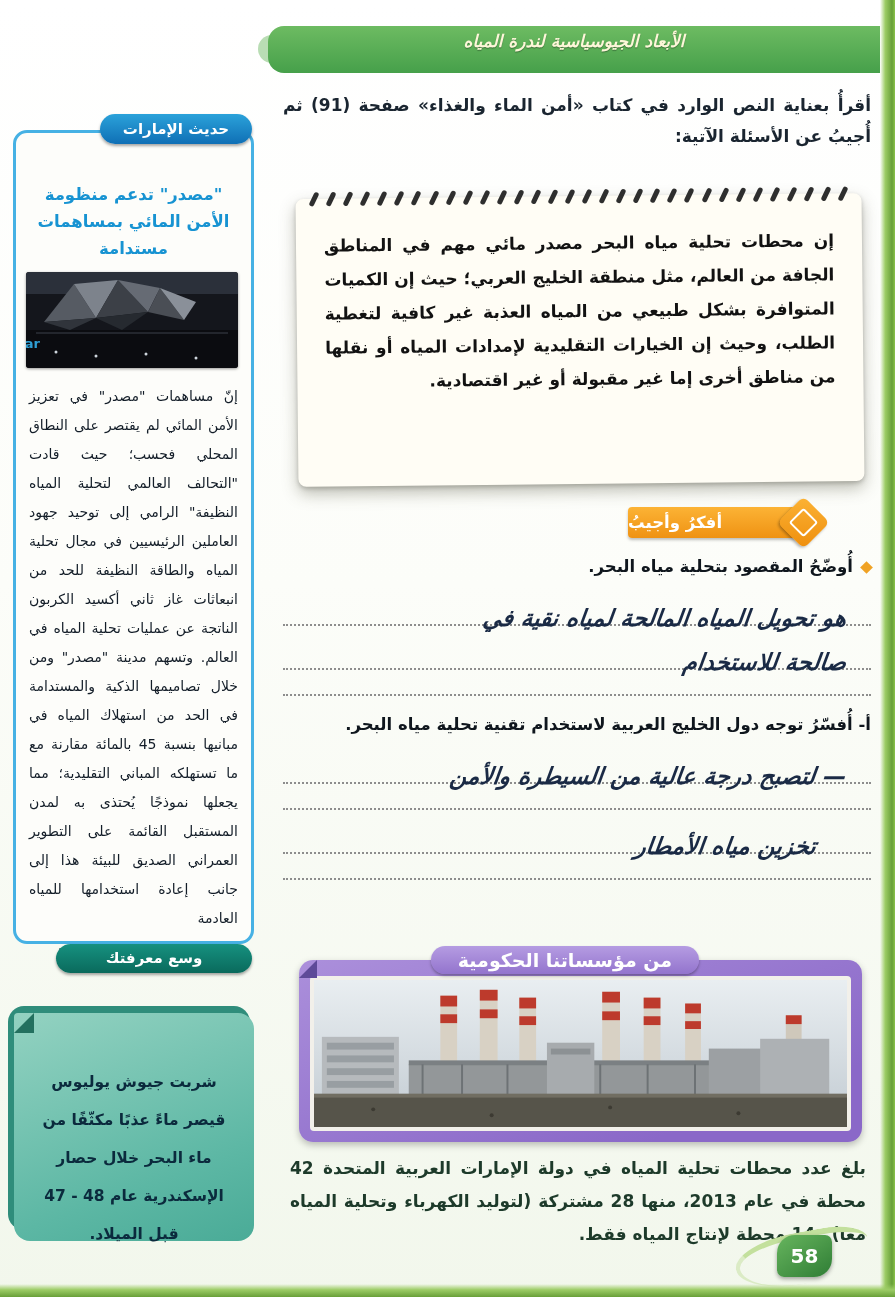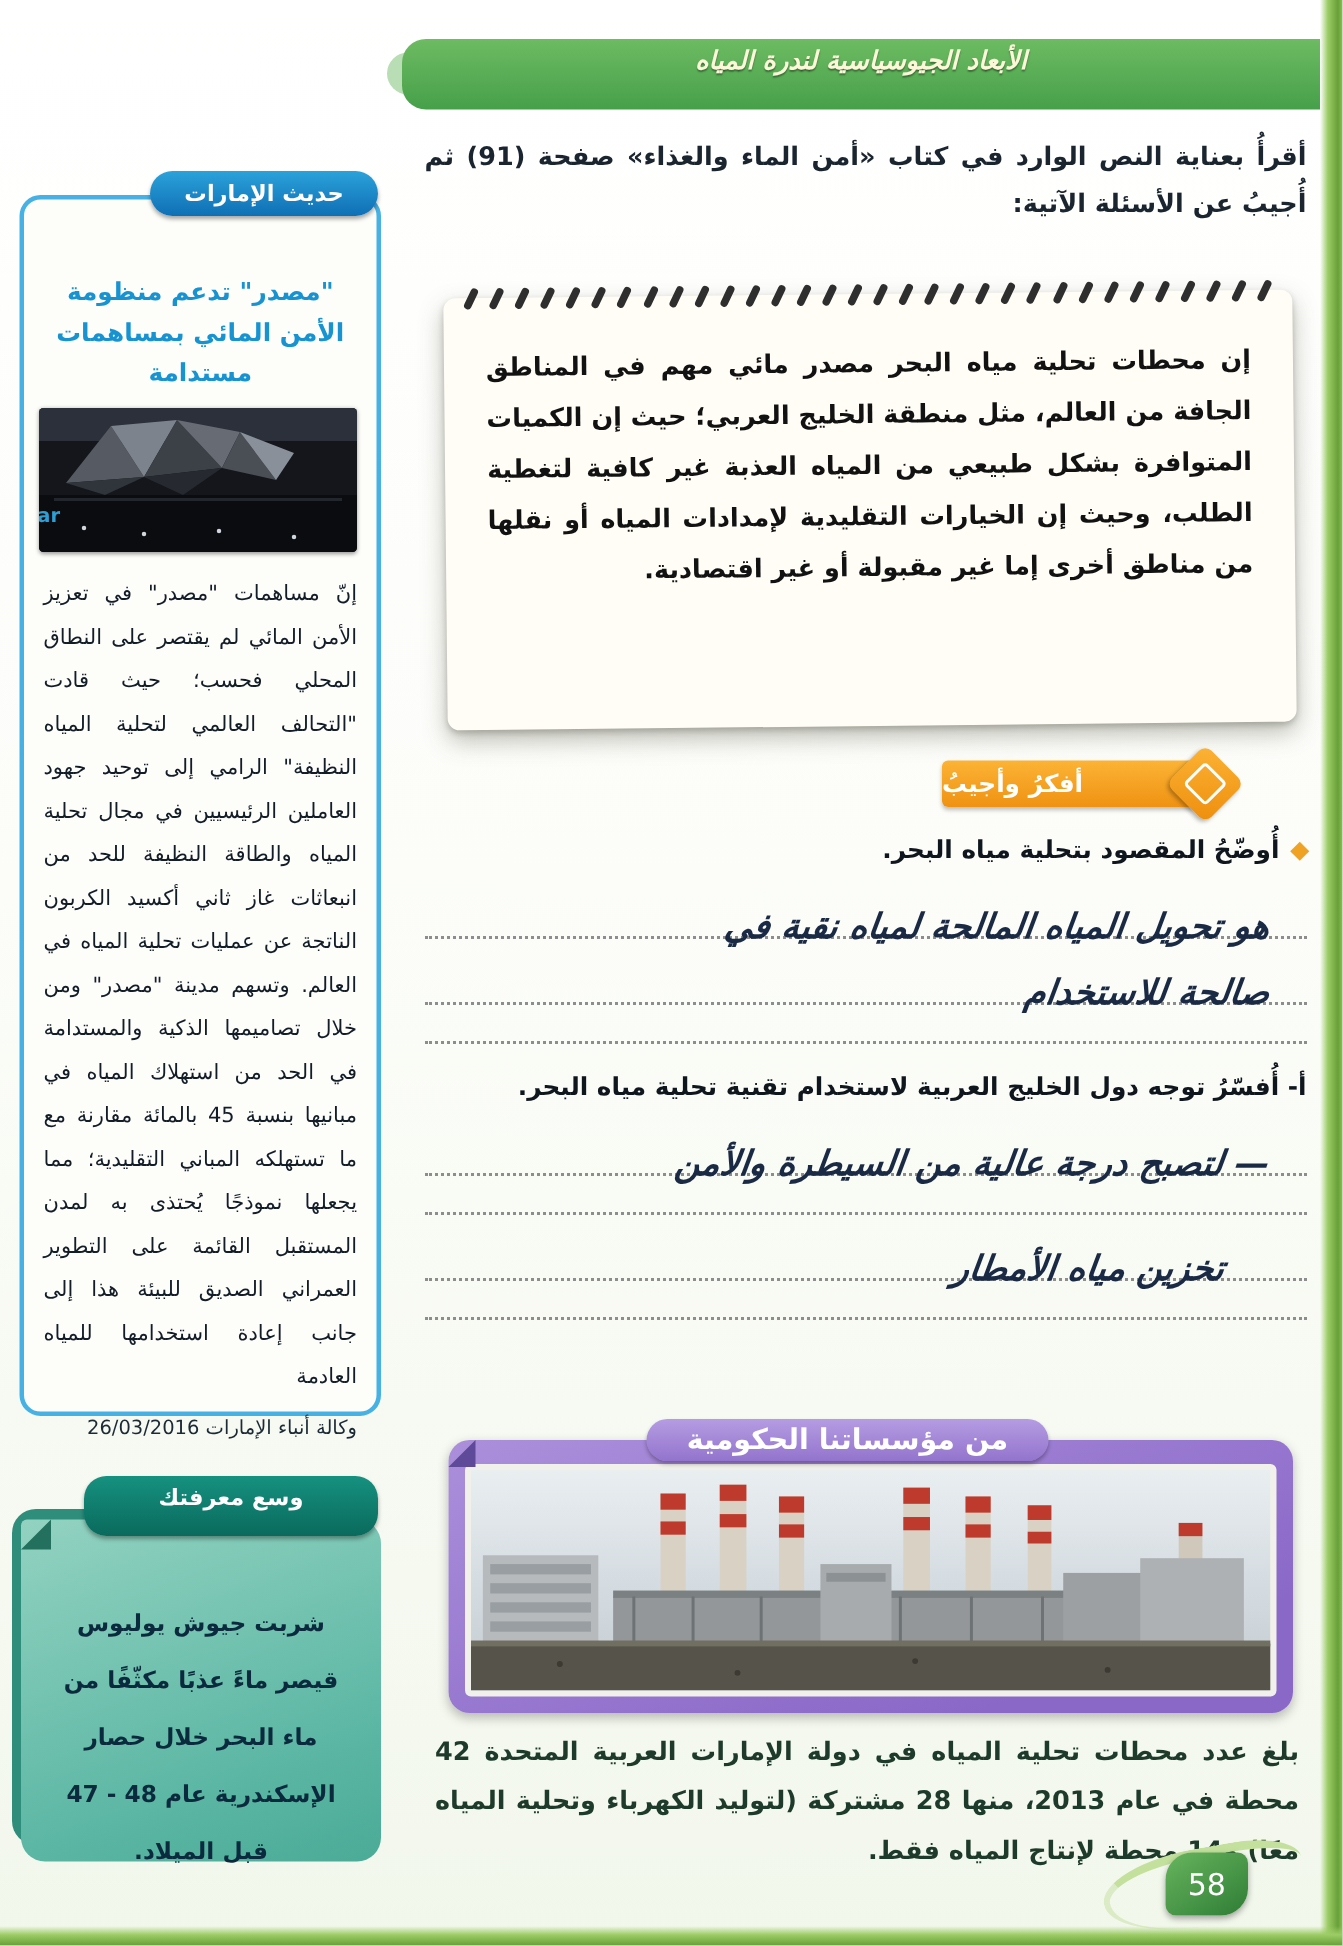--- a/index.html
+++ b/index.html
@@ -33,21 +33,21 @@
     border:3px solid #46b1e4; border-radius:14px; background:#fdfdfa;
     padding:48px 13px 10px; }
   .uae-heading { color:#1793d2; font-weight:bold; font-size:16.5px; line-height:27px;
     text-align:center; margin-bottom:10px; }
   .masdar-img { width:212px; height:96px; margin:0 auto 14px; border-radius:3px; overflow:hidden;
     box-shadow:0 1px 3px rgba(0,0,0,.4); }
   .uae-body { font-size:14px; line-height:29px; text-align:justify; color:#131d28; }
   .uae-source { font-size:13px; color:#1c2a36; margin-top:12px; text-align:right; }
 
   
-  .expand-badge { position:absolute; top:984px; left:56px; width:196px; height:40px; z-index:3;
+  .expand-badge { position:absolute; top:944px; left:56px; width:196px; height:29px; z-index:3;
     background:linear-gradient(180deg,#169180,#0a6a5c); border-radius:15px;
     color:#fff; font-weight:bold; font-size:15px; text-align:center; line-height:29px;
     box-shadow:0 2px 3px rgba(0,0,0,.35); }
   .expand-shadow { position:absolute; top:1006px; left:8px; width:242px; height:224px;
     background:#2f8d7b; border-radius:16px; }
   .expand-box { position:absolute; top:1013px; left:14px; width:240px; height:228px;
     background:linear-gradient(160deg,#93d2c1 0%,#5cb7a4 70%,#4aab97 100%);
     border-radius:4px 16px 16px 16px; padding:50px 16px 10px; }
   .expand-box::before { content:""; position:absolute; top:0; left:0;
     border-style:solid; border-width:0 0 20px 20px; border-color:transparent transparent #23705f transparent; }
@@ -97,21 +97,21 @@
   .inst-inner svg { display:block; width:100%; height:100%; }
 
   .caption { position:absolute; left:290px; top:1152px; width:576px;
     font-size:17px; font-weight:bold; color:#1d3a2a; line-height:33px; text-align:justify; }
 
   .page-swoosh { position:absolute; left:735px; top:1232px; width:135px; height:52px;
     border-top:6px solid #c3e09d; border-left:4px solid rgba(195,224,157,.5);
     border-radius:60% 40% 0 60%; transform:rotate(-10deg); }
   .page-num { position:absolute; left:777px; top:1235px; width:55px; height:42px;
     background:linear-gradient(145deg,#67b55e,#2f7d35); border-radius:18px 7px 18px 7px;
-    color:#fff; font-weight:normal; font-size:20px; display:flex; align-items:center; justify-content:center;
+    color:#fff; font-weight:bold; font-size:20px; display:flex; align-items:center; justify-content:center;
     box-shadow:0 2px 4px rgba(0,0,0,.35); }
 </style>
 </head>
 <body>
 
 <div class="page">
 
   <div class="edge-right"></div>
   <div class="edge-bottom"></div>
 

